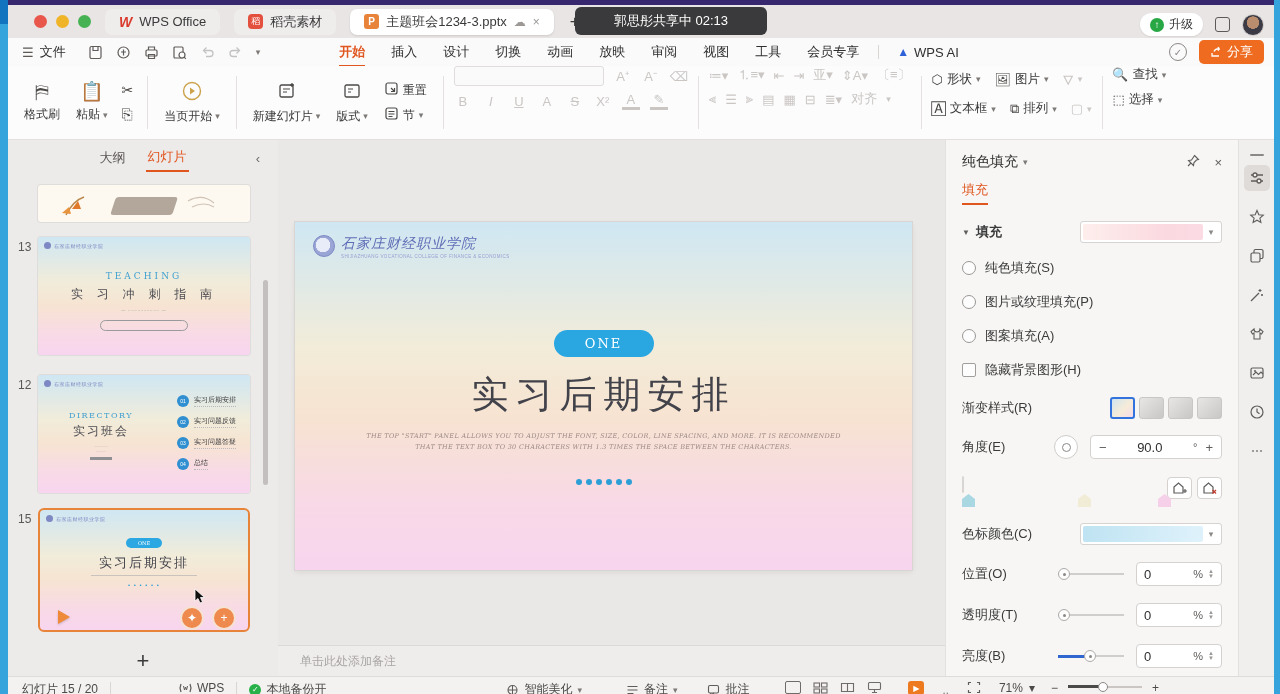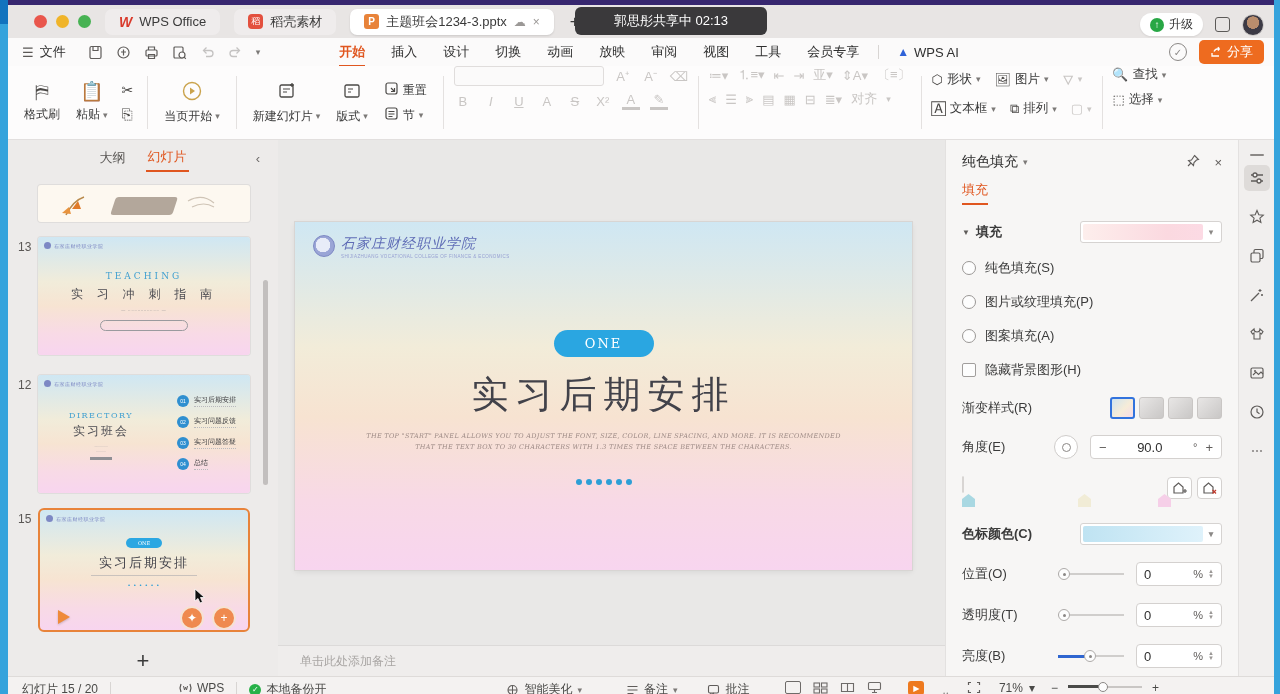--- a/index.html
+++ b/index.html
@@ -689,21 +689,21 @@
           </span>
         <span class="gbtn">
             <svg width="15" height="14" viewBox="0 0 15 14">
               <path d="M2 6l4.5-4 4.5 4v6H2z" fill="none" stroke="#5f5c5a" stroke-width="1.2"></path>
               <path d="M10.5 9l3.5 3.5M14 9l-3.5 3.5" stroke="#c0392b" stroke-width="1.2"></path>
             </svg>
           </span>
       </span>
     </div>
 
-    <div class="rp-row" style="margin-top:14px;font-weight:bold;">
+    <div class="rp-row" style="margin-top:14px;">
       <span>色标颜色(C)</span>
       <span class="dropdown">
         <span class="dd-swatch dd-blue"></span>
         <span class="dd-cv">▾</span>
       </span>
     </div>
 
     <div class="rp-row slider-row">
       <span>位置(O)</span>
       <span class="slider">

